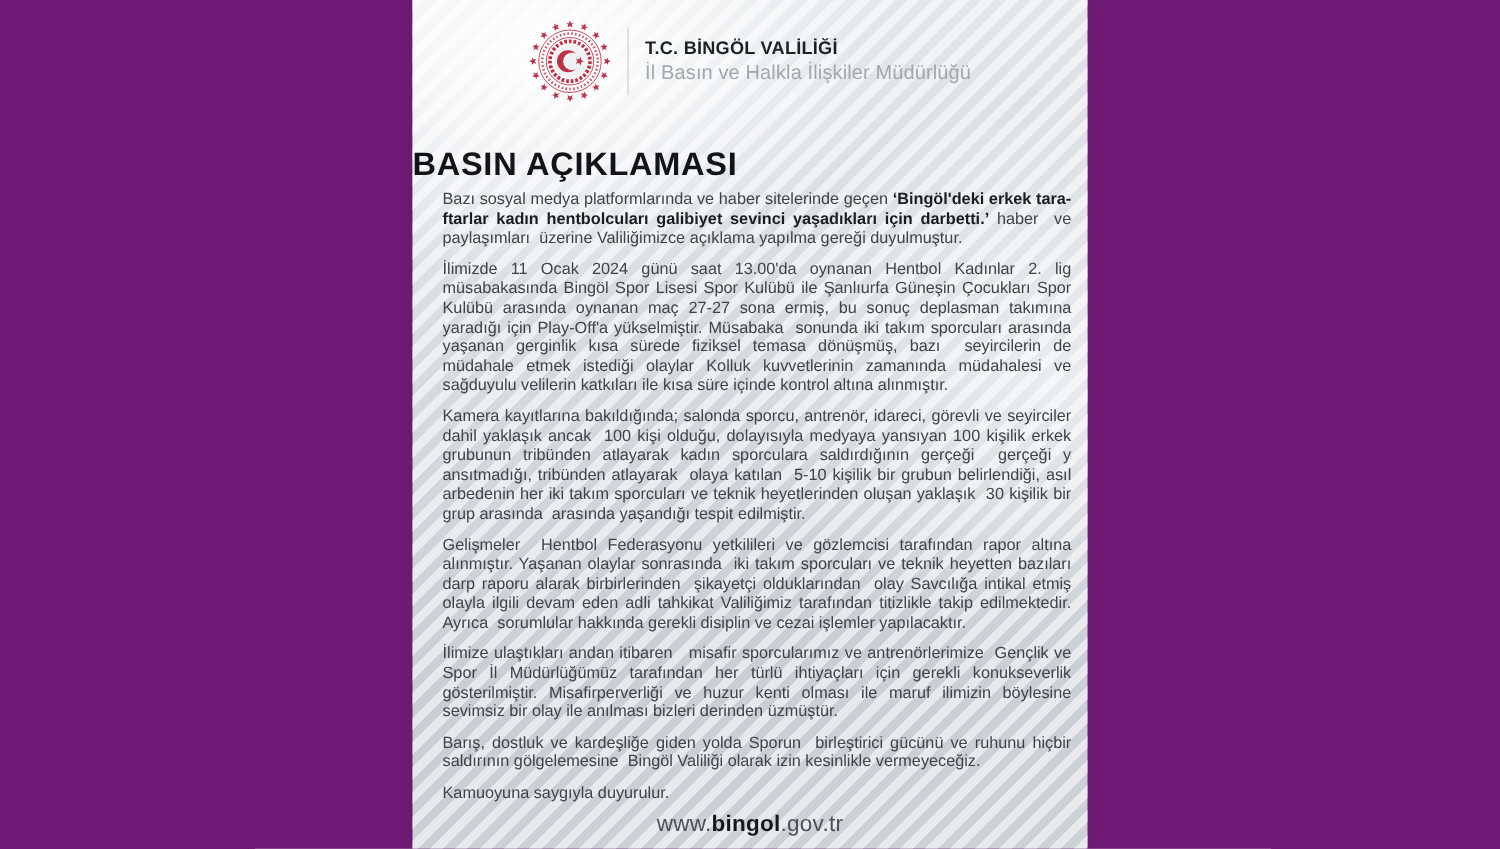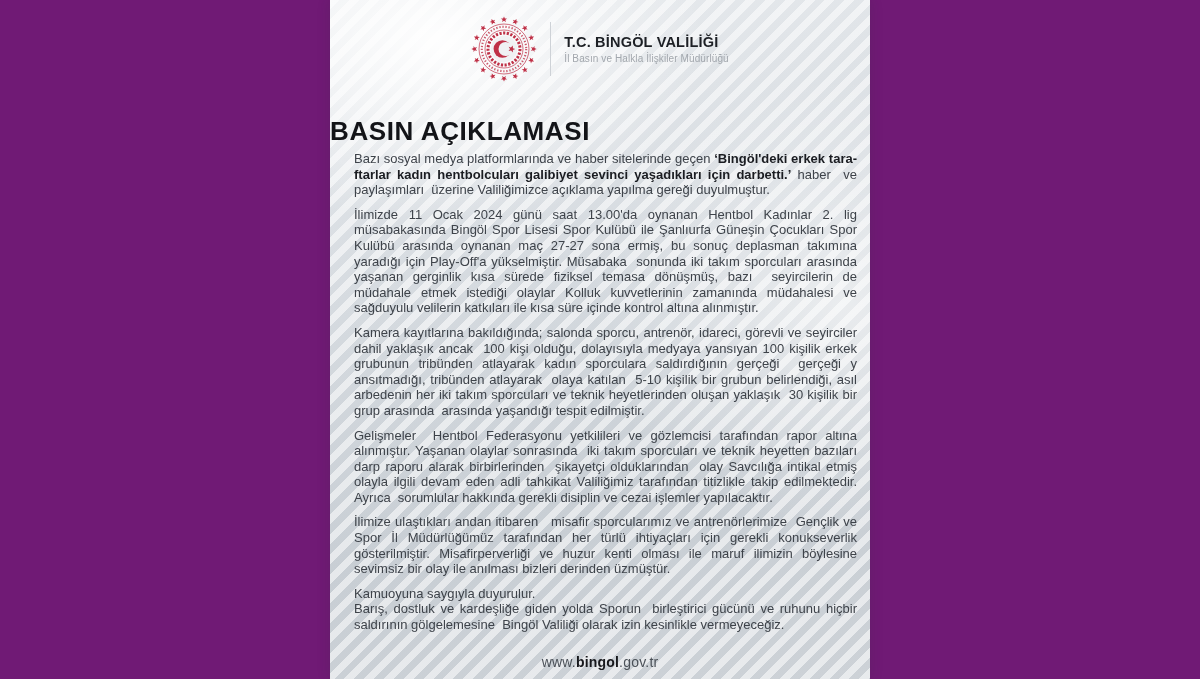--- a/index.html
+++ b/index.html
@@ -25,37 +25,37 @@
     position:absolute; top:16px; left:0; width:100%;
     display:flex; justify-content:center; align-items:center; gap:13px;
   }
   .emblem { width:66px; height:66px; display:block; }
   .header-divider { width:1px; height:54px; background:#ced2d7; }
   .org { display:flex; flex-direction:column; }
   .org-title {
     font-size:14.5px; font-weight:800; letter-spacing:.2px; color:#1d2025;
   }
   .org-subtitle {
-    font-size:10px; color:#a2a7ad; margin-top:3px; letter-spacing:.1px;text-align:right;
+    font-size:16px; color:#a2a7ad; margin-top:3px; letter-spacing:.1px;text-align:right;
   }
   .headline {
     position:absolute; top:116px; left:0; width:100%;
     font-size:26px; font-weight:800;
     letter-spacing:.6px; color:#131418;
   }
   .content { position:absolute; top:151px; left:24px; right:13px; }
   .para {
     font-size:13px; line-height:15.6px; color:#3e434a;
     text-align:justify; white-space:pre-wrap; margin-bottom:9px;
   }
   .para .b { font-weight:700; color:#1a1c21; }
   .para.closing { text-align:left; margin-bottom:0; }
   .card-footer {
     position:absolute; bottom:9px; left:0; width:100%;
-    text-align:center; font-size:14px; color:#4b5158; letter-spacing:.2px;
+    text-align:center; font-size:18px; color:#4b5158; letter-spacing:.2px;
   }
   .card-footer .b { font-weight:800; color:#17181c; }
 </style>
 </head>
 <body>
 
 <div class="page">
   <div class="card">
 
     <div class="card-header">
@@ -98,20 +98,20 @@
     </div>
 
     <h1 class="headline">BASIN AÇIKLAMASI</h1>
 
     <main class="content">
         <p class="para"><span>Bazı sosyal medya platformlarında ve haber sitelerinde geçen </span><span class="b">‘Bingöl'deki erkek tara-ftarlar kadın hentbolcuları galibiyet sevinci yaşadıkları için darbetti.’</span><span> haber  ve paylaşımları  üzerine Valiliğimizce açıklama yapılma gereği duyulmuştur.</span></p>
         <p class="para"><span>İlimizde 11 Ocak 2024 günü saat 13.00'da oynanan Hentbol Kadınlar 2. lig müsabakasında Bingöl Spor Lisesi Spor Kulübü ile Şanlıurfa Güneşin Çocukları Spor Kulübü arasında oynanan maç 27-27 sona ermiş, bu sonuç deplasman takımına yaradığı için Play-Off'a yükselmiştir. Müsabaka  sonunda iki takım sporcuları arasında yaşanan gerginlik kısa sürede fiziksel temasa dönüşmüş, bazı  seyircilerin de müdahale etmek istediği olaylar Kolluk kuvvetlerinin zamanında müdahalesi ve sağduyulu velilerin katkıları ile kısa süre içinde kontrol altına alınmıştır.</span></p>
         <p class="para"><span>Kamera kayıtlarına bakıldığında; salonda sporcu, antrenör, idareci, görevli ve seyirciler dahil yaklaşık ancak  100 kişi olduğu, dolayısıyla medyaya yansıyan 100 kişilik erkek grubunun tribünden atlayarak kadın sporculara saldırdığının gerçeği  gerçeği y ansıtmadığı, tribünden atlayarak  olaya katılan  5-10 kişilik bir grubun belirlendiği, asıl arbedenin her iki takım sporcuları ve teknik heyetlerinden oluşan yaklaşık  30 kişilik bir grup arasında  arasında yaşandığı tespit edilmiştir.</span></p>
         <p class="para"><span>Gelişmeler  Hentbol Federasyonu yetkilileri ve gözlemcisi tarafından rapor altına alınmıştır. Yaşanan olaylar sonrasında  iki takım sporcuları ve teknik heyetten bazıları darp raporu alarak birbirlerinden  şikayetçi olduklarından  olay Savcılığa intikal etmiş olayla ilgili devam eden adli tahkikat Valiliğimiz tarafından titizlikle takip edilmektedir. Ayrıca  sorumlular hakkında gerekli disiplin ve cezai işlemler yapılacaktır.</span></p>
         <p class="para"><span>İlimize ulaştıkları andan itibaren   misafir sporcularımız ve antrenörlerimize  Gençlik ve Spor İl Müdürlüğümüz tarafından her türlü ihtiyaçları için gerekli konukseverlik gösterilmiştir. Misafirperverliği ve huzur kenti olması ile maruf ilimizin böylesine sevimsiz bir olay ile anılması bizleri derinden üzmüştür.</span></p>
+        <p class="para"><span>Barış, dostluk ve kardeşliğe giden yolda Sporun  birleştirici gücünü ve ruhunu hiçbir saldırının gölgelemesine  Bingöl Valiliği olarak izin kesinlikle vermeyeceğiz.</span></p>
         <p class="para closing">Kamuoyuna saygıyla duyurulur.</p>
-        <p class="para"><span>Barış, dostluk ve kardeşliğe giden yolda Sporun  birleştirici gücünü ve ruhunu hiçbir saldırının gölgelemesine  Bingöl Valiliği olarak izin kesinlikle vermeyeceğiz.</span></p>
       </main>
 
     <div class="card-footer"><span>www.</span><span class="b">bingol</span><span>.gov.tr</span></div>
 
   </div>
 </div>
 
 </body></html>

